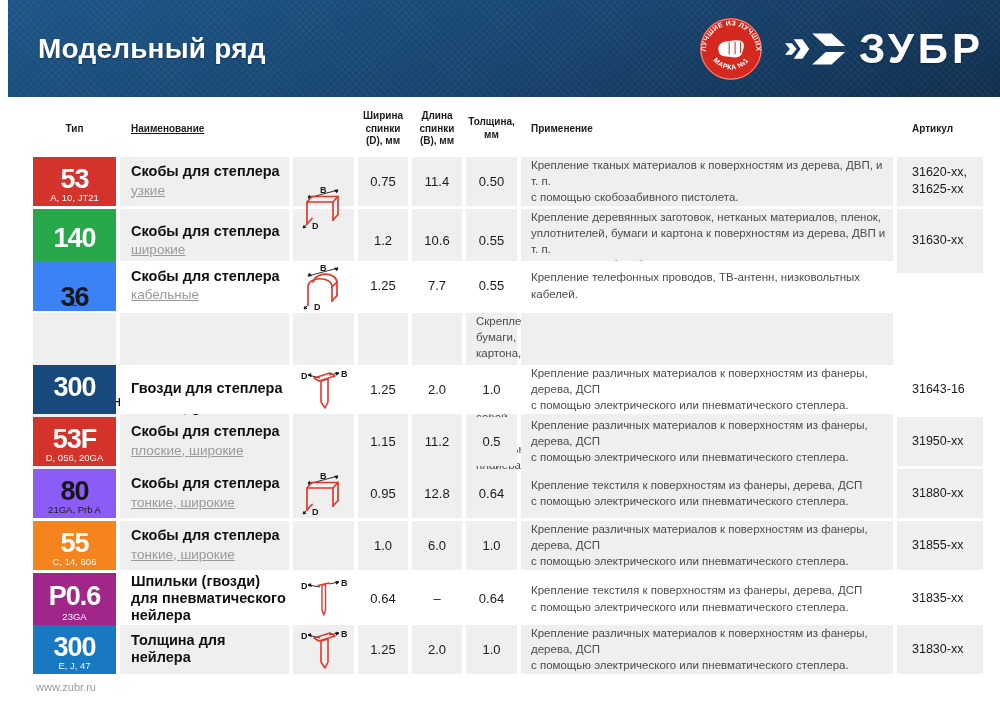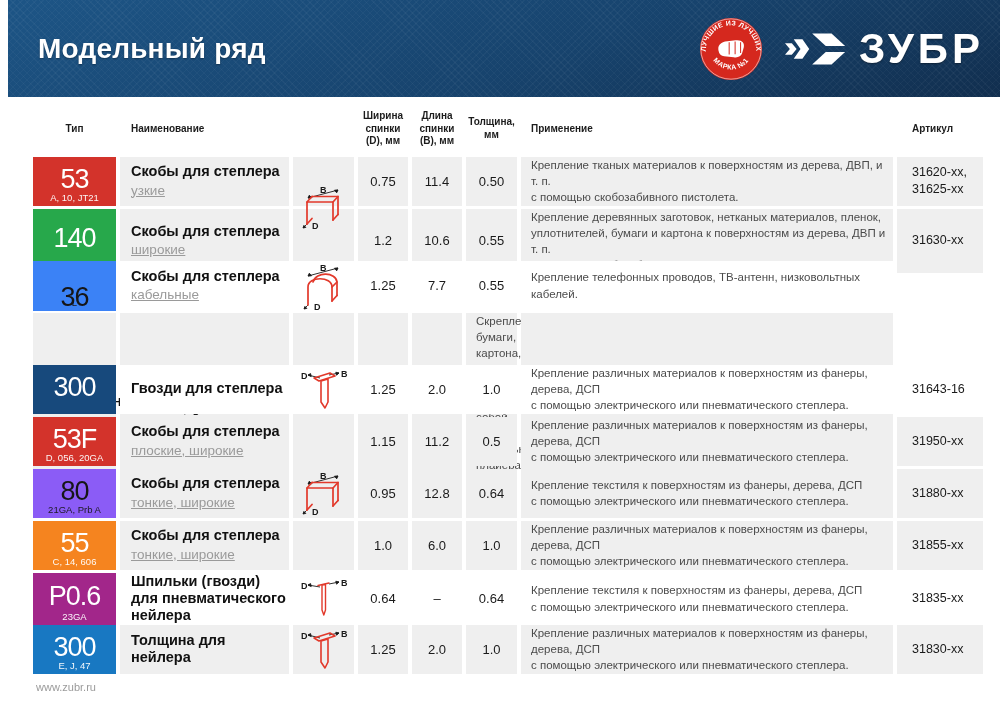--- a/index.html
+++ b/index.html
@@ -27,31 +27,31 @@
   
   .content { padding:0 25px; }
   .grid-cols {
     display:grid;
     grid-template-columns:83px 169px 61px 50px 50px 51px 372px 86px;
     column-gap:4px;
   }
   .thead { padding:13px 0 9px; align-items:center; }
   .th { font-size:10px; font-weight:bold; color:#1c1c1c; line-height:1.25; white-space:pre-line; }
   .th.center { text-align:center; }
-  .th.pad { padding-left:11px; }
+  .th.pad { padding-left:11px;text-decoration:underline; }
   .th.pad-app { padding-left:10px; }
   .th.pad-art { padding-left:15px; }
   .rows { display:flex; flex-direction:column; gap:3px; }
   .row { height:49px; }
   .cell { display:flex; flex-direction:column; justify-content:center; position:relative; }
   .shade-gray .cell.bg { background:#efefef; }
   .shade-white .cell.bg { background:#ffffff; }
   
   .badge { align-items:center; justify-content:center; position:relative; }
-  .badge-num { font-size:27px; font-weight:normal; letter-spacing:-1px; line-height:1; margin-top:-4px; }
+  .badge-num { font-size:27px; font-weight:bold; letter-spacing:-1px; line-height:1; margin-top:-4px; }
   .badge-sub { position:absolute; bottom:3px; left:0; right:0; text-align:center; font-size:9.5px; line-height:1; opacity:.95; }
   
   .name-cell { padding-left:11px; }
   .prod-name { font-size:14.5px; font-weight:bold; color:#111; line-height:1.2; white-space:pre-line; }
   .prod-sub { font-size:13.5px; color:#9a9a9a; line-height:1.2; margin-top:2px;text-decoration:underline; }
   .prod-sub:empty { display:none; }
   
   .schem { align-items:center; }
   .schem-icon { display:flex; align-items:center; justify-content:center; }
   .schem-icon.straddle { position:relative; z-index:5; transform:translateY(26px); }

